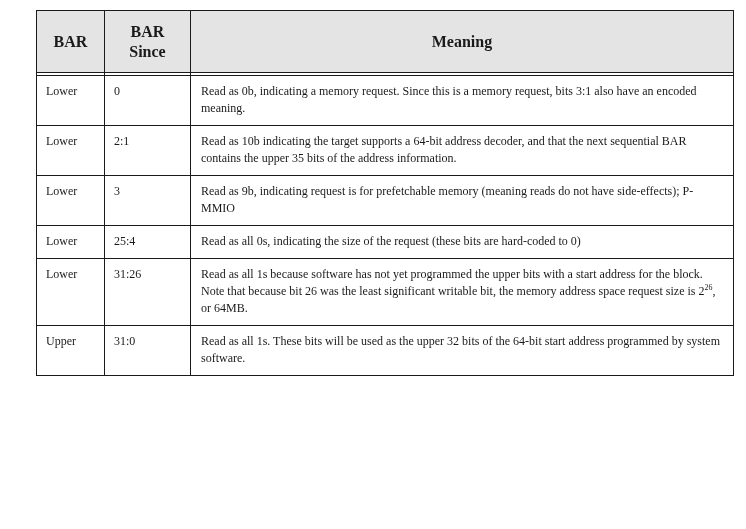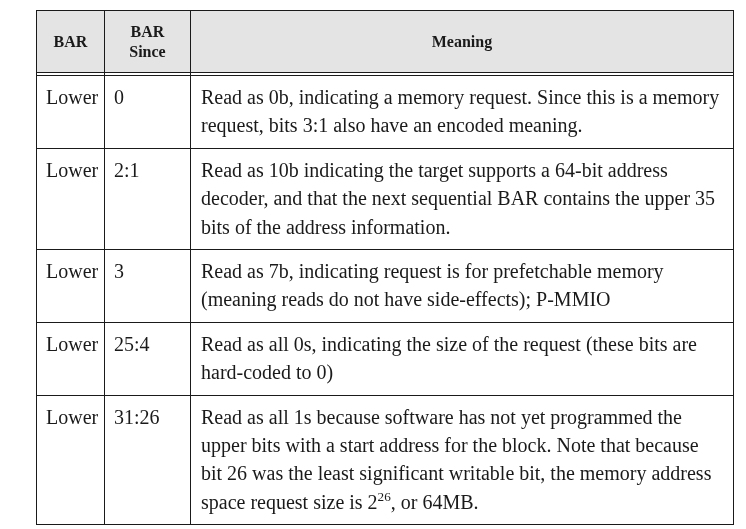--- a/index.html
+++ b/index.html
@@ -58,21 +58,21 @@
     padding: 0;
     font-size: 0;
     line-height: 0;
   }
   .bar-table thead tr.rule-gap th.first { border-left: 1.6px solid #1a1a1a; }
 
   
   .bar-table tbody td {
     border: 1.2px solid #1a1a1a;
     vertical-align: top;
-    font-size: 20px;
+    font-size: 12px;
     line-height: 1.42;
     padding: 7px 9px 8px 9px;
     background: #ffffff;
   }
   .bar-table tbody tr:first-child td {
     border-top: 1.6px solid #1a1a1a;
   }
   .bar-table tbody tr:last-child td {
     border-bottom: 1.6px solid #1a1a1a;
   }
@@ -127,32 +127,37 @@
 
       <tr>
         <td class="col-bar">Lower</td>
         <td class="col-bits">2:1</td>
         <td class="col-mean">Read as 10b indicating the target supports a 64-bit address decoder, and that the next sequential BAR contains the upper 35 bits of the address information.</td>
       </tr>
 
       <tr>
         <td class="col-bar">Lower</td>
         <td class="col-bits">3</td>
-        <td class="col-mean">Read as 7b, indicating request is for prefetchable memory (meaning reads do not have side-effects); P-MMIO</td>
+        <td class="col-mean">Read as 9b, indicating request is for prefetchable memory (meaning reads do not have side-effects); P-MMIO</td>
       </tr>
 
       <tr>
         <td class="col-bar">Lower</td>
         <td class="col-bits">25:4</td>
         <td class="col-mean">Read as all 0s, indicating the size of the request (these bits are hard-coded to 0)</td>
       </tr>
 
       <tr>
         <td class="col-bar">Lower</td>
         <td class="col-bits">31:26</td>
         <td class="col-mean"><span>Read as all 1s because software has not yet programmed the upper bits with a start address for the block. Note that because bit 26 was the least significant writable bit, the memory address space request size is 2</span><sup>26</sup><span>, or 64MB.</span></td>
       </tr>
 
+      <tr>
+        <td class="col-bar">Upper</td>
+        <td class="col-bits">31:0</td>
+        <td class="col-mean">Read as all 1s. These bits will be used as the upper 32 bits of the 64-bit start address programmed by system software.</td>
+      </tr>
 
     </tbody>
   </table>
 
 </div>
 
 </body></html>

